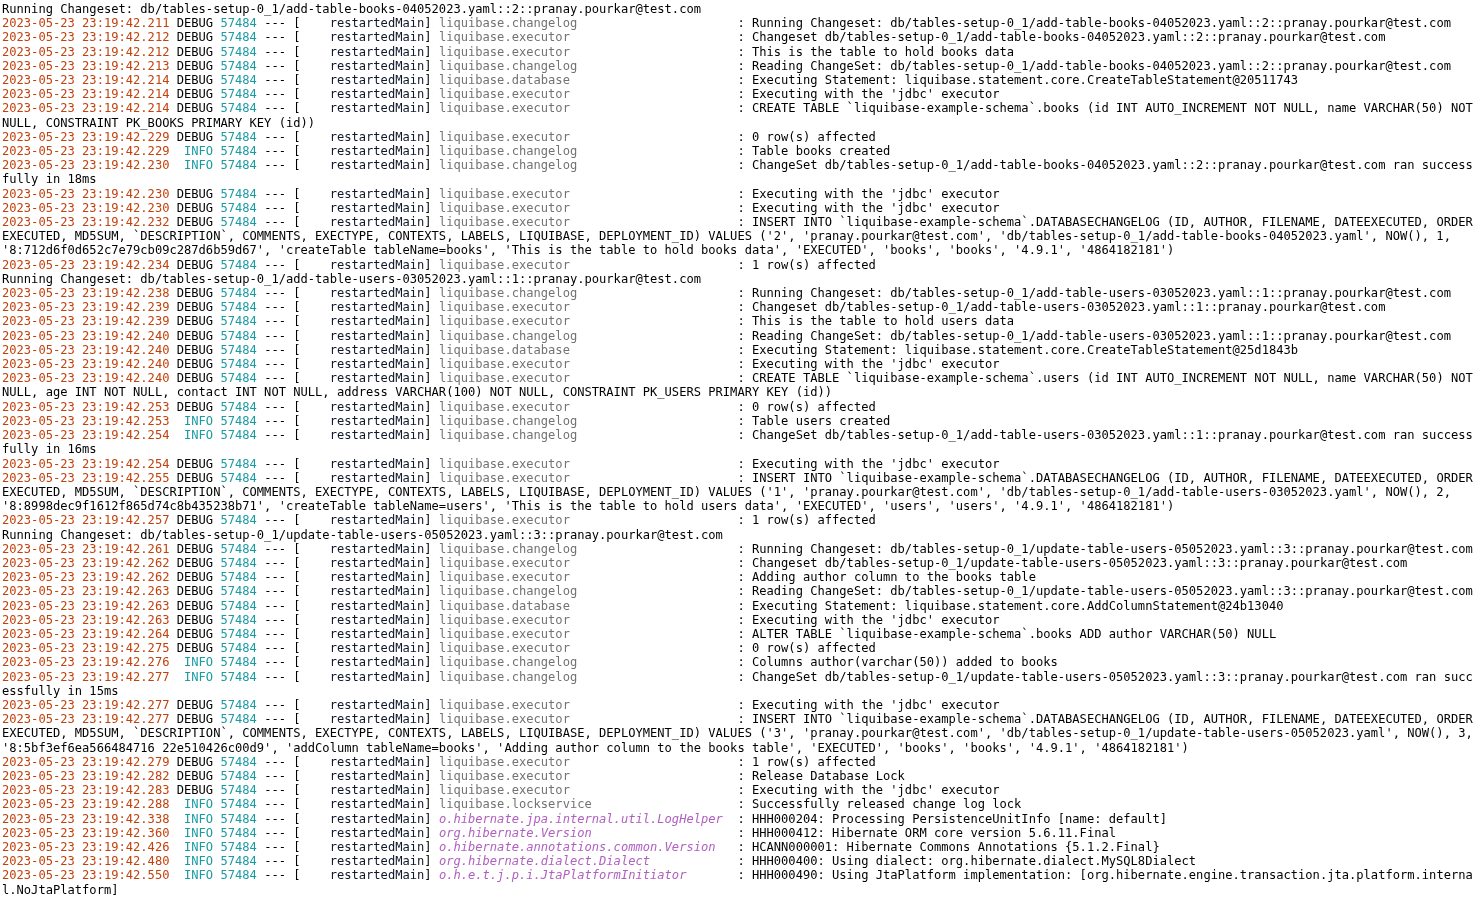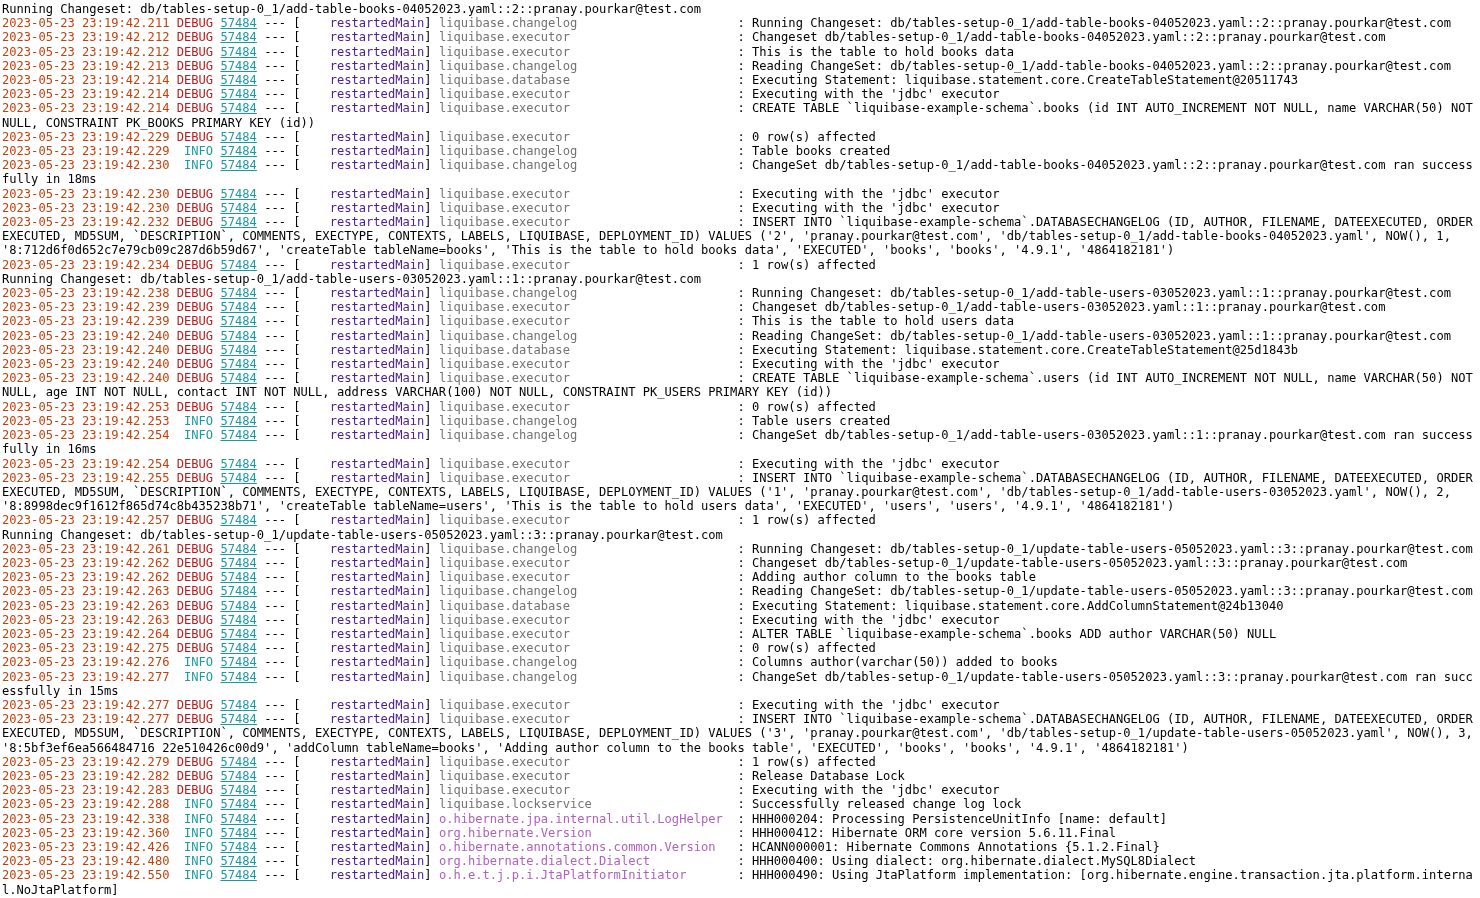--- a/index.html
+++ b/index.html
@@ -19,26 +19,26 @@
   #console {
     padding: 2px 0 0 2px;
     white-space: pre-wrap;
     word-break: break-all;
   }
   .line {
     white-space: pre-wrap;
     word-break: break-all;
   }
   .ts      { color: #c2410c; }
-  .lvl-debug { color: #b91c1c; }
+  .lvl-debug { color: #000000; }
   .lvl-info  { color: #1a9ba1; margin-top: 18px; }
-  .pid     { color: #1a9ba1; text-decoration: underline; }
+  .pid     { color: #1a9ba1; }
   .dash    { color: #000000; }
-  .thread  { color: #4c1d95; }
+  .thread  { color: #0f172a; }
   .logger  { color: #737373; }
-  .logger-h{ color: #b060c0; }
+  .logger-h{ color: #b060c0; font-style: italic; }
   .msg     { color: #000000; }
   .plain   { color: #000000; }
 </style>
 </head>
 <body>
 
 <div id="console"><div class="line"><span class="plain">Running Changeset: db/tables-setup-0_1/add-table-books-04052023.yaml::2::pranay.pourkar@test.com</span></div><div class="line"><span class="ts">2023-05-23 23:19:42.211</span> <span class="lvl-debug">DEBUG</span> <span class="pid">57484</span> <span class="dash">--- [</span><span class="thread">    restartedMain</span><span class="dash">] </span><span class="logger">liquibase.changelog                     </span><span class="dash"> : </span><span class="msg">Running Changeset: db/tables-setup-0_1/add-table-books-04052023.yaml::2::pranay.pourkar@test.com</span></div><div class="line"><span class="ts">2023-05-23 23:19:42.212</span> <span class="lvl-debug">DEBUG</span> <span class="pid">57484</span> <span class="dash">--- [</span><span class="thread">    restartedMain</span><span class="dash">] </span><span class="logger">liquibase.executor                      </span><span class="dash"> : </span><span class="msg">Changeset db/tables-setup-0_1/add-table-books-04052023.yaml::2::pranay.pourkar@test.com</span></div><div class="line"><span class="ts">2023-05-23 23:19:42.212</span> <span class="lvl-debug">DEBUG</span> <span class="pid">57484</span> <span class="dash">--- [</span><span class="thread">    restartedMain</span><span class="dash">] </span><span class="logger">liquibase.executor                      </span><span class="dash"> : </span><span class="msg">This is the table to hold books data</span></div><div class="line"><span class="ts">2023-05-23 23:19:42.213</span> <span class="lvl-debug">DEBUG</span> <span class="pid">57484</span> <span class="dash">--- [</span><span class="thread">    restartedMain</span><span class="dash">] </span><span class="logger">liquibase.changelog                     </span><span class="dash"> : </span><span class="msg">Reading ChangeSet: db/tables-setup-0_1/add-table-books-04052023.yaml::2::pranay.pourkar@test.com</span></div><div class="line"><span class="ts">2023-05-23 23:19:42.214</span> <span class="lvl-debug">DEBUG</span> <span class="pid">57484</span> <span class="dash">--- [</span><span class="thread">    restartedMain</span><span class="dash">] </span><span class="logger">liquibase.database                      </span><span class="dash"> : </span><span class="msg">Executing Statement: liquibase.statement.core.CreateTableStatement@20511743</span></div><div class="line"><span class="ts">2023-05-23 23:19:42.214</span> <span class="lvl-debug">DEBUG</span> <span class="pid">57484</span> <span class="dash">--- [</span><span class="thread">    restartedMain</span><span class="dash">] </span><span class="logger">liquibase.executor                      </span><span class="dash"> : </span><span class="msg">Executing with the 'jdbc' executor</span></div><div class="line"><span class="ts">2023-05-23 23:19:42.214</span> <span class="lvl-debug">DEBUG</span> <span class="pid">57484</span> <span class="dash">--- [</span><span class="thread">    restartedMain</span><span class="dash">] </span><span class="logger">liquibase.executor                      </span><span class="dash"> : </span><span class="msg">CREATE TABLE `liquibase-example-schema`.books (id INT AUTO_INCREMENT NOT NULL, name VARCHAR(50) NOT NULL, CONSTRAINT PK_BOOKS PRIMARY KEY (id))</span></div><div class="line"><span class="ts">2023-05-23 23:19:42.229</span> <span class="lvl-debug">DEBUG</span> <span class="pid">57484</span> <span class="dash">--- [</span><span class="thread">    restartedMain</span><span class="dash">] </span><span class="logger">liquibase.executor                      </span><span class="dash"> : </span><span class="msg">0 row(s) affected</span></div><div class="line"><span class="ts">2023-05-23 23:19:42.229</span> <span class="lvl-info"> INFO</span> <span class="pid">57484</span> <span class="dash">--- [</span><span class="thread">    restartedMain</span><span class="dash">] </span><span class="logger">liquibase.changelog                     </span><span class="dash"> : </span><span class="msg">Table books created</span></div><div class="line"><span class="ts">2023-05-23 23:19:42.230</span> <span class="lvl-info"> INFO</span> <span class="pid">57484</span> <span class="dash">--- [</span><span class="thread">    restartedMain</span><span class="dash">] </span><span class="logger">liquibase.changelog                     </span><span class="dash"> : </span><span class="msg">ChangeSet db/tables-setup-0_1/add-table-books-04052023.yaml::2::pranay.pourkar@test.com ran successfully in 18ms</span></div><div class="line"><span class="ts">2023-05-23 23:19:42.230</span> <span class="lvl-debug">DEBUG</span> <span class="pid">57484</span> <span class="dash">--- [</span><span class="thread">    restartedMain</span><span class="dash">] </span><span class="logger">liquibase.executor                      </span><span class="dash"> : </span><span class="msg">Executing with the 'jdbc' executor</span></div><div class="line"><span class="ts">2023-05-23 23:19:42.230</span> <span class="lvl-debug">DEBUG</span> <span class="pid">57484</span> <span class="dash">--- [</span><span class="thread">    restartedMain</span><span class="dash">] </span><span class="logger">liquibase.executor                      </span><span class="dash"> : </span><span class="msg">Executing with the 'jdbc' executor</span></div><div class="line"><span class="ts">2023-05-23 23:19:42.232</span> <span class="lvl-debug">DEBUG</span> <span class="pid">57484</span> <span class="dash">--- [</span><span class="thread">    restartedMain</span><span class="dash">] </span><span class="logger">liquibase.executor                      </span><span class="dash"> : </span><span class="msg">INSERT INTO `liquibase-example-schema`.DATABASECHANGELOG (ID, AUTHOR, FILENAME, DATEEXECUTED, ORDEREXECUTED, MD5SUM, `DESCRIPTION`, COMMENTS, EXECTYPE, CONTEXTS, LABELS, LIQUIBASE, DEPLOYMENT_ID) VALUES ('2', 'pranay.pourkar@test.com', 'db/tables-setup-0_1/add-table-books-04052023.yaml', NOW(), 1, '8:712d6f0d652c7e79cb09c287d6b59d67', 'createTable tableName=books', 'This is the table to hold books data', 'EXECUTED', 'books', 'books', '4.9.1', '4864182181')</span></div><div class="line"><span class="ts">2023-05-23 23:19:42.234</span> <span class="lvl-debug">DEBUG</span> <span class="pid">57484</span> <span class="dash">--- [</span><span class="thread">    restartedMain</span><span class="dash">] </span><span class="logger">liquibase.executor                      </span><span class="dash"> : </span><span class="msg">1 row(s) affected</span></div><div class="line"><span class="plain">Running Changeset: db/tables-setup-0_1/add-table-users-03052023.yaml::1::pranay.pourkar@test.com</span></div><div class="line"><span class="ts">2023-05-23 23:19:42.238</span> <span class="lvl-debug">DEBUG</span> <span class="pid">57484</span> <span class="dash">--- [</span><span class="thread">    restartedMain</span><span class="dash">] </span><span class="logger">liquibase.changelog                     </span><span class="dash"> : </span><span class="msg">Running Changeset: db/tables-setup-0_1/add-table-users-03052023.yaml::1::pranay.pourkar@test.com</span></div><div class="line"><span class="ts">2023-05-23 23:19:42.239</span> <span class="lvl-debug">DEBUG</span> <span class="pid">57484</span> <span class="dash">--- [</span><span class="thread">    restartedMain</span><span class="dash">] </span><span class="logger">liquibase.executor                      </span><span class="dash"> : </span><span class="msg">Changeset db/tables-setup-0_1/add-table-users-03052023.yaml::1::pranay.pourkar@test.com</span></div><div class="line"><span class="ts">2023-05-23 23:19:42.239</span> <span class="lvl-debug">DEBUG</span> <span class="pid">57484</span> <span class="dash">--- [</span><span class="thread">    restartedMain</span><span class="dash">] </span><span class="logger">liquibase.executor                      </span><span class="dash"> : </span><span class="msg">This is the table to hold users data</span></div><div class="line"><span class="ts">2023-05-23 23:19:42.240</span> <span class="lvl-debug">DEBUG</span> <span class="pid">57484</span> <span class="dash">--- [</span><span class="thread">    restartedMain</span><span class="dash">] </span><span class="logger">liquibase.changelog                     </span><span class="dash"> : </span><span class="msg">Reading ChangeSet: db/tables-setup-0_1/add-table-users-03052023.yaml::1::pranay.pourkar@test.com</span></div><div class="line"><span class="ts">2023-05-23 23:19:42.240</span> <span class="lvl-debug">DEBUG</span> <span class="pid">57484</span> <span class="dash">--- [</span><span class="thread">    restartedMain</span><span class="dash">] </span><span class="logger">liquibase.database                      </span><span class="dash"> : </span><span class="msg">Executing Statement: liquibase.statement.core.CreateTableStatement@25d1843b</span></div><div class="line"><span class="ts">2023-05-23 23:19:42.240</span> <span class="lvl-debug">DEBUG</span> <span class="pid">57484</span> <span class="dash">--- [</span><span class="thread">    restartedMain</span><span class="dash">] </span><span class="logger">liquibase.executor                      </span><span class="dash"> : </span><span class="msg">Executing with the 'jdbc' executor</span></div><div class="line"><span class="ts">2023-05-23 23:19:42.240</span> <span class="lvl-debug">DEBUG</span> <span class="pid">57484</span> <span class="dash">--- [</span><span class="thread">    restartedMain</span><span class="dash">] </span><span class="logger">liquibase.executor                      </span><span class="dash"> : </span><span class="msg">CREATE TABLE `liquibase-example-schema`.users (id INT AUTO_INCREMENT NOT NULL, name VARCHAR(50) NOT NULL, age INT NOT NULL, contact INT NOT NULL, address VARCHAR(100) NOT NULL, CONSTRAINT PK_USERS PRIMARY KEY (id))</span></div><div class="line"><span class="ts">2023-05-23 23:19:42.253</span> <span class="lvl-debug">DEBUG</span> <span class="pid">57484</span> <span class="dash">--- [</span><span class="thread">    restartedMain</span><span class="dash">] </span><span class="logger">liquibase.executor                      </span><span class="dash"> : </span><span class="msg">0 row(s) affected</span></div><div class="line"><span class="ts">2023-05-23 23:19:42.253</span> <span class="lvl-info"> INFO</span> <span class="pid">57484</span> <span class="dash">--- [</span><span class="thread">    restartedMain</span><span class="dash">] </span><span class="logger">liquibase.changelog                     </span><span class="dash"> : </span><span class="msg">Table users created</span></div><div class="line"><span class="ts">2023-05-23 23:19:42.254</span> <span class="lvl-info"> INFO</span> <span class="pid">57484</span> <span class="dash">--- [</span><span class="thread">    restartedMain</span><span class="dash">] </span><span class="logger">liquibase.changelog                     </span><span class="dash"> : </span><span class="msg">ChangeSet db/tables-setup-0_1/add-table-users-03052023.yaml::1::pranay.pourkar@test.com ran successfully in 16ms</span></div><div class="line"><span class="ts">2023-05-23 23:19:42.254</span> <span class="lvl-debug">DEBUG</span> <span class="pid">57484</span> <span class="dash">--- [</span><span class="thread">    restartedMain</span><span class="dash">] </span><span class="logger">liquibase.executor                      </span><span class="dash"> : </span><span class="msg">Executing with the 'jdbc' executor</span></div><div class="line"><span class="ts">2023-05-23 23:19:42.255</span> <span class="lvl-debug">DEBUG</span> <span class="pid">57484</span> <span class="dash">--- [</span><span class="thread">    restartedMain</span><span class="dash">] </span><span class="logger">liquibase.executor                      </span><span class="dash"> : </span><span class="msg">INSERT INTO `liquibase-example-schema`.DATABASECHANGELOG (ID, AUTHOR, FILENAME, DATEEXECUTED, ORDEREXECUTED, MD5SUM, `DESCRIPTION`, COMMENTS, EXECTYPE, CONTEXTS, LABELS, LIQUIBASE, DEPLOYMENT_ID) VALUES ('1', 'pranay.pourkar@test.com', 'db/tables-setup-0_1/add-table-users-03052023.yaml', NOW(), 2, '8:8998dec9f1612f865d74c8b435238b71', 'createTable tableName=users', 'This is the table to hold users data', 'EXECUTED', 'users', 'users', '4.9.1', '4864182181')</span></div><div class="line"><span class="ts">2023-05-23 23:19:42.257</span> <span class="lvl-debug">DEBUG</span> <span class="pid">57484</span> <span class="dash">--- [</span><span class="thread">    restartedMain</span><span class="dash">] </span><span class="logger">liquibase.executor                      </span><span class="dash"> : </span><span class="msg">1 row(s) affected</span></div><div class="line"><span class="plain">Running Changeset: db/tables-setup-0_1/update-table-users-05052023.yaml::3::pranay.pourkar@test.com</span></div><div class="line"><span class="ts">2023-05-23 23:19:42.261</span> <span class="lvl-debug">DEBUG</span> <span class="pid">57484</span> <span class="dash">--- [</span><span class="thread">    restartedMain</span><span class="dash">] </span><span class="logger">liquibase.changelog                     </span><span class="dash"> : </span><span class="msg">Running Changeset: db/tables-setup-0_1/update-table-users-05052023.yaml::3::pranay.pourkar@test.com</span></div><div class="line"><span class="ts">2023-05-23 23:19:42.262</span> <span class="lvl-debug">DEBUG</span> <span class="pid">57484</span> <span class="dash">--- [</span><span class="thread">    restartedMain</span><span class="dash">] </span><span class="logger">liquibase.executor                      </span><span class="dash"> : </span><span class="msg">Changeset db/tables-setup-0_1/update-table-users-05052023.yaml::3::pranay.pourkar@test.com</span></div><div class="line"><span class="ts">2023-05-23 23:19:42.262</span> <span class="lvl-debug">DEBUG</span> <span class="pid">57484</span> <span class="dash">--- [</span><span class="thread">    restartedMain</span><span class="dash">] </span><span class="logger">liquibase.executor                      </span><span class="dash"> : </span><span class="msg">Adding author column to the books table</span></div><div class="line"><span class="ts">2023-05-23 23:19:42.263</span> <span class="lvl-debug">DEBUG</span> <span class="pid">57484</span> <span class="dash">--- [</span><span class="thread">    restartedMain</span><span class="dash">] </span><span class="logger">liquibase.changelog                     </span><span class="dash"> : </span><span class="msg">Reading ChangeSet: db/tables-setup-0_1/update-table-users-05052023.yaml::3::pranay.pourkar@test.com</span></div><div class="line"><span class="ts">2023-05-23 23:19:42.263</span> <span class="lvl-debug">DEBUG</span> <span class="pid">57484</span> <span class="dash">--- [</span><span class="thread">    restartedMain</span><span class="dash">] </span><span class="logger">liquibase.database                      </span><span class="dash"> : </span><span class="msg">Executing Statement: liquibase.statement.core.AddColumnStatement@24b13040</span></div><div class="line"><span class="ts">2023-05-23 23:19:42.263</span> <span class="lvl-debug">DEBUG</span> <span class="pid">57484</span> <span class="dash">--- [</span><span class="thread">    restartedMain</span><span class="dash">] </span><span class="logger">liquibase.executor                      </span><span class="dash"> : </span><span class="msg">Executing with the 'jdbc' executor</span></div><div class="line"><span class="ts">2023-05-23 23:19:42.264</span> <span class="lvl-debug">DEBUG</span> <span class="pid">57484</span> <span class="dash">--- [</span><span class="thread">    restartedMain</span><span class="dash">] </span><span class="logger">liquibase.executor                      </span><span class="dash"> : </span><span class="msg">ALTER TABLE `liquibase-example-schema`.books ADD author VARCHAR(50) NULL</span></div><div class="line"><span class="ts">2023-05-23 23:19:42.275</span> <span class="lvl-debug">DEBUG</span> <span class="pid">57484</span> <span class="dash">--- [</span><span class="thread">    restartedMain</span><span class="dash">] </span><span class="logger">liquibase.executor                      </span><span class="dash"> : </span><span class="msg">0 row(s) affected</span></div><div class="line"><span class="ts">2023-05-23 23:19:42.276</span> <span class="lvl-info"> INFO</span> <span class="pid">57484</span> <span class="dash">--- [</span><span class="thread">    restartedMain</span><span class="dash">] </span><span class="logger">liquibase.changelog                     </span><span class="dash"> : </span><span class="msg">Columns author(varchar(50)) added to books</span></div><div class="line"><span class="ts">2023-05-23 23:19:42.277</span> <span class="lvl-info"> INFO</span> <span class="pid">57484</span> <span class="dash">--- [</span><span class="thread">    restartedMain</span><span class="dash">] </span><span class="logger">liquibase.changelog                     </span><span class="dash"> : </span><span class="msg">ChangeSet db/tables-setup-0_1/update-table-users-05052023.yaml::3::pranay.pourkar@test.com ran successfully in 15ms</span></div><div class="line"><span class="ts">2023-05-23 23:19:42.277</span> <span class="lvl-debug">DEBUG</span> <span class="pid">57484</span> <span class="dash">--- [</span><span class="thread">    restartedMain</span><span class="dash">] </span><span class="logger">liquibase.executor                      </span><span class="dash"> : </span><span class="msg">Executing with the 'jdbc' executor</span></div><div class="line"><span class="ts">2023-05-23 23:19:42.277</span> <span class="lvl-debug">DEBUG</span> <span class="pid">57484</span> <span class="dash">--- [</span><span class="thread">    restartedMain</span><span class="dash">] </span><span class="logger">liquibase.executor                      </span><span class="dash"> : </span><span class="msg">INSERT INTO `liquibase-example-schema`.DATABASECHANGELOG (ID, AUTHOR, FILENAME, DATEEXECUTED, ORDEREXECUTED, MD5SUM, `DESCRIPTION`, COMMENTS, EXECTYPE, CONTEXTS, LABELS, LIQUIBASE, DEPLOYMENT_ID) VALUES ('3', 'pranay.pourkar@test.com', 'db/tables-setup-0_1/update-table-users-05052023.yaml', NOW(), 3, '8:5bf3ef6ea566484716 22e510426c00d9', 'addColumn tableName=books', 'Adding author column to the books table', 'EXECUTED', 'books', 'books', '4.9.1', '4864182181')</span></div><div class="line"><span class="ts">2023-05-23 23:19:42.279</span> <span class="lvl-debug">DEBUG</span> <span class="pid">57484</span> <span class="dash">--- [</span><span class="thread">    restartedMain</span><span class="dash">] </span><span class="logger">liquibase.executor                      </span><span class="dash"> : </span><span class="msg">1 row(s) affected</span></div><div class="line"><span class="ts">2023-05-23 23:19:42.282</span> <span class="lvl-debug">DEBUG</span> <span class="pid">57484</span> <span class="dash">--- [</span><span class="thread">    restartedMain</span><span class="dash">] </span><span class="logger">liquibase.executor                      </span><span class="dash"> : </span><span class="msg">Release Database Lock</span></div><div class="line"><span class="ts">2023-05-23 23:19:42.283</span> <span class="lvl-debug">DEBUG</span> <span class="pid">57484</span> <span class="dash">--- [</span><span class="thread">    restartedMain</span><span class="dash">] </span><span class="logger">liquibase.executor                      </span><span class="dash"> : </span><span class="msg">Executing with the 'jdbc' executor</span></div><div class="line"><span class="ts">2023-05-23 23:19:42.288</span> <span class="lvl-info"> INFO</span> <span class="pid">57484</span> <span class="dash">--- [</span><span class="thread">    restartedMain</span><span class="dash">] </span><span class="logger">liquibase.lockservice                   </span><span class="dash"> : </span><span class="msg">Successfully released change log lock</span></div><div class="line"><span class="ts">2023-05-23 23:19:42.338</span> <span class="lvl-info"> INFO</span> <span class="pid">57484</span> <span class="dash">--- [</span><span class="thread">    restartedMain</span><span class="dash">] </span><span class="logger-h">o.hibernate.jpa.internal.util.LogHelper </span><span class="dash"> : </span><span class="msg">HHH000204: Processing PersistenceUnitInfo [name: default]</span></div><div class="line"><span class="ts">2023-05-23 23:19:42.360</span> <span class="lvl-info"> INFO</span> <span class="pid">57484</span> <span class="dash">--- [</span><span class="thread">    restartedMain</span><span class="dash">] </span><span class="logger-h">org.hibernate.Version                   </span><span class="dash"> : </span><span class="msg">HHH000412: Hibernate ORM core version 5.6.11.Final</span></div><div class="line"><span class="ts">2023-05-23 23:19:42.426</span> <span class="lvl-info"> INFO</span> <span class="pid">57484</span> <span class="dash">--- [</span><span class="thread">    restartedMain</span><span class="dash">] </span><span class="logger-h">o.hibernate.annotations.common.Version  </span><span class="dash"> : </span><span class="msg">HCANN000001: Hibernate Commons Annotations {5.1.2.Final}</span></div><div class="line"><span class="ts">2023-05-23 23:19:42.480</span> <span class="lvl-info"> INFO</span> <span class="pid">57484</span> <span class="dash">--- [</span><span class="thread">    restartedMain</span><span class="dash">] </span><span class="logger-h">org.hibernate.dialect.Dialect           </span><span class="dash"> : </span><span class="msg">HHH000400: Using dialect: org.hibernate.dialect.MySQL8Dialect</span></div><div class="line"><span class="ts">2023-05-23 23:19:42.550</span> <span class="lvl-info"> INFO</span> <span class="pid">57484</span> <span class="dash">--- [</span><span class="thread">    restartedMain</span><span class="dash">] </span><span class="logger-h">o.h.e.t.j.p.i.JtaPlatformInitiator      </span><span class="dash"> : </span><span class="msg">HHH000490: Using JtaPlatform implementation: [org.hibernate.engine.transaction.jta.platform.internal.NoJtaPlatform]</span></div><div class="line"><span class="ts">2023-05-23 23:19:42.553</span> <span class="lvl-info"> INFO</span> <span class="pid">57484</span> <span class="dash">--- [</span><span class="thread">    restartedMain</span><span class="dash">] </span><span class="logger-h">j.LocalContainerEntityManagerFactoryBean</span><span class="dash"> : </span><span class="msg">Initialized JPA EntityManagerFactory for persistence unit 'default'</span></div></div>
 
 </body></html>

